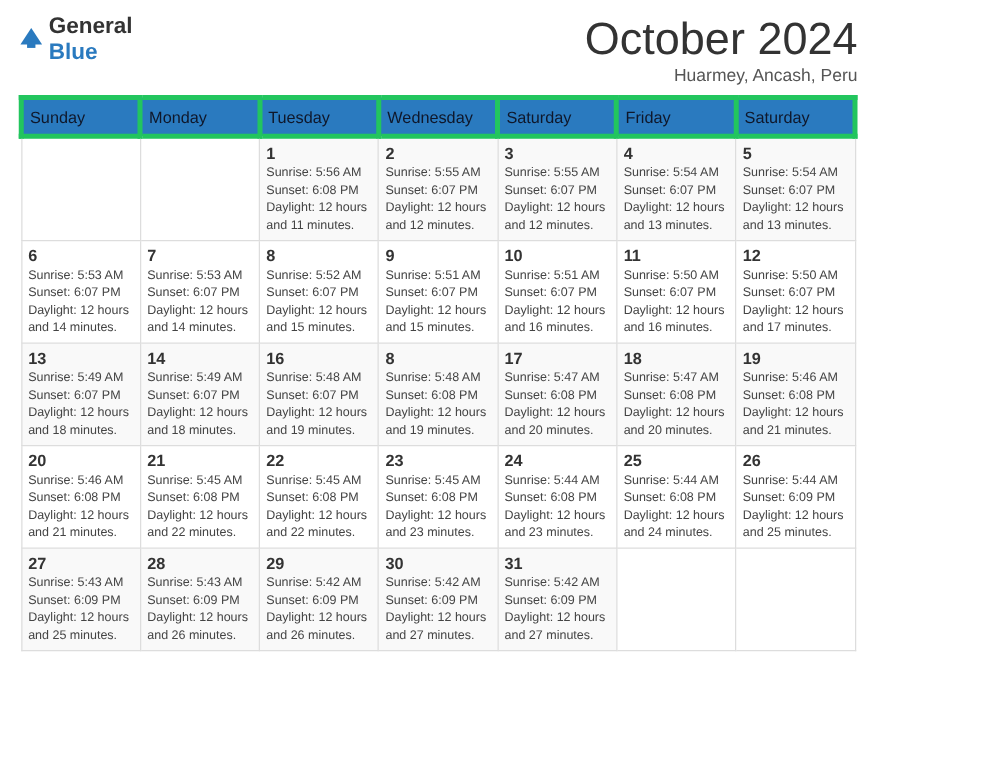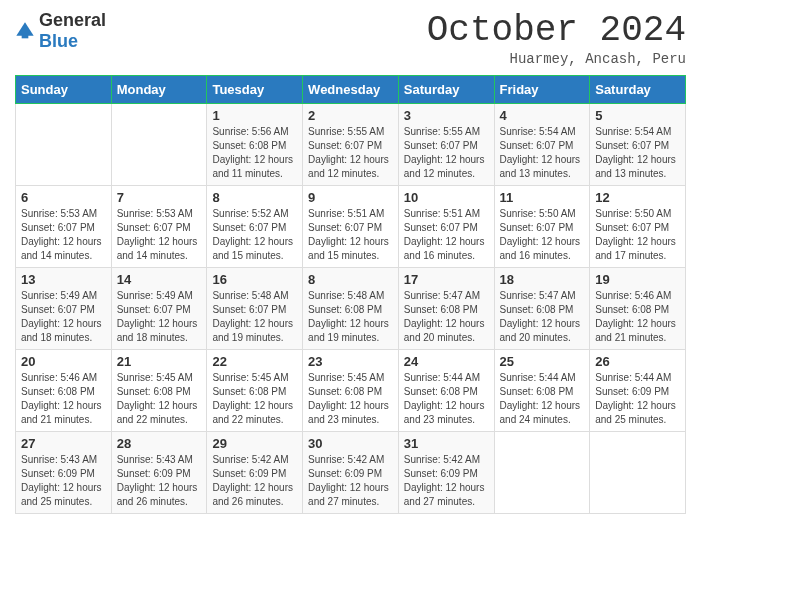--- a/index.html
+++ b/index.html
@@ -26,44 +26,43 @@
       display: flex;
       align-items: center;
       gap: 4px;
     }
     .logo-icon {
       width: 20px;
       height: 20px;
     }
     .title-section {
       text-align: right;
-      font-family: Liberation Mono, monospace;
     }
     .month-title {
       font-size: 36px;
       font-weight: normal;
       color: #333;
     }
     .subtitle {
       font-size: 14px;
       color: #555;
     }
     .calendar {
       width: 100%;
       border-collapse: collapse;
       table-layout: fixed;
     }
     .calendar thead th {
       background: #2a7abf;
-      color: #ffffff;
+      color: #0f172a;
       text-align: left;
       padding: 6px 5px;
       font-size: 13px;
-      font-weight: bold;
-      border: 1px solid #22c55e;
+      font-weight: normal;
+      border: 4px solid #22c55e;
     }
     .calendar tbody td {
       vertical-align: top;
       border: 1px solid #ddd;
       padding: 4px 5px;
       font-size: 10.5px;
       color: #333;
       height: 78px;
       background: #fff;
     }

